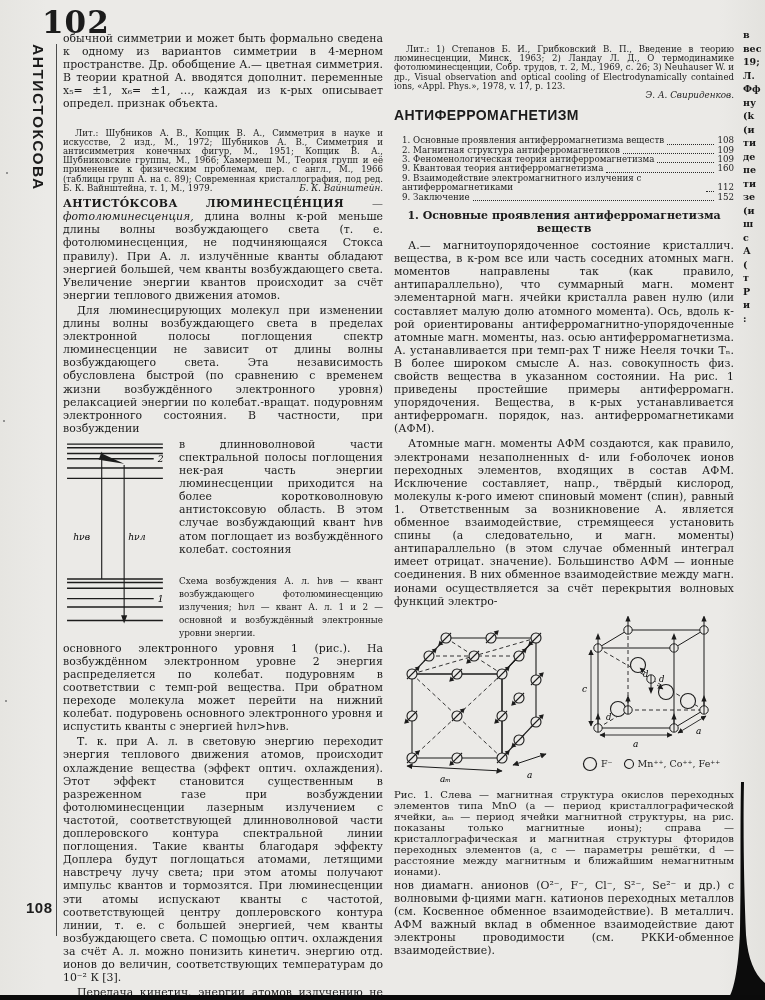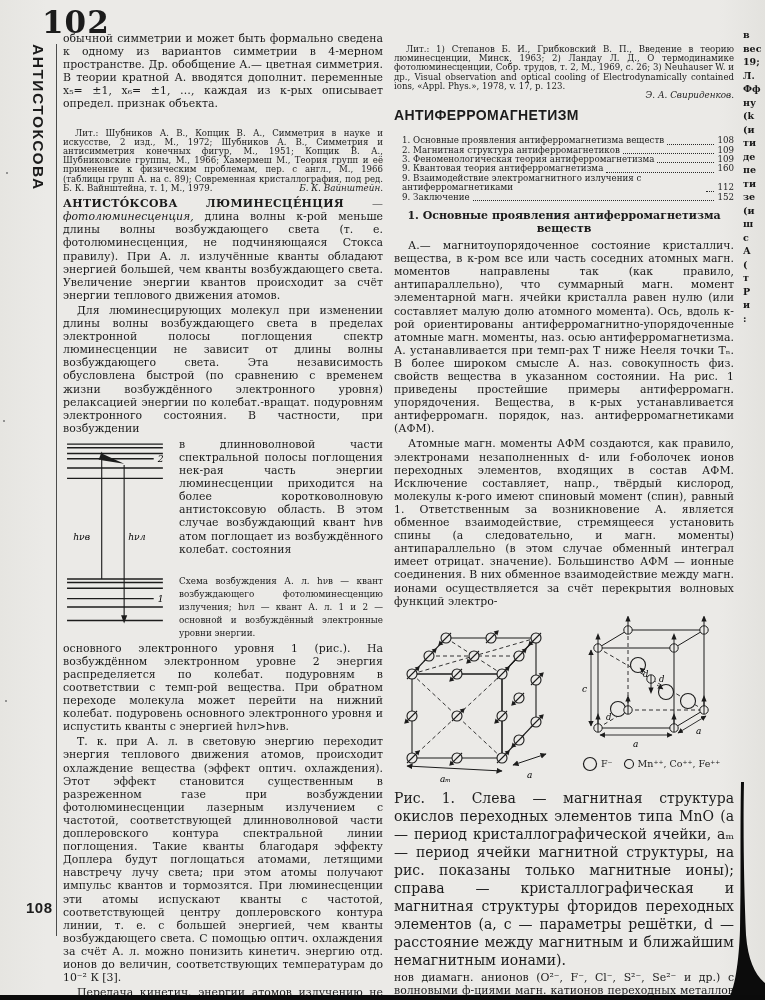--- a/index.html
+++ b/index.html
@@ -36,21 +36,21 @@
   .toc-dots { flex:1 1 10px; border-bottom:1.6px dotted #2a2a2a; margin:0 3px 1px 3px; min-width:8px; }
   .toc-page { }
   .sec-heading { font-weight:bold; font-size:11px; line-height:13px; text-align:center; margin:7px 6px 4px; }
   .wrapblock { margin-top:3px; min-height:200px; }
   .ediag { float:left; width:104px; height:197px; margin:2px 10px 0 2px; }
   .dcaption { font-size:8.8px; line-height:13px; text-align:justify; margin-top:19px; }
   .figure-row { display:flex; gap:4px; margin-top:8px; align-items:flex-start; }
   .fl-col { display:flex; flex-direction:column; align-items:flex-start; }
   .legend-row { display:flex; align-items:center; gap:10px; margin:4px 0 0 12px; font-size:9.5px; }
   .legend-entry { display:flex; align-items:center; gap:3px; }
-  .figcap { font-size:14px; line-height:18px; text-align:justify; margin-top:6px; }
+  .figcap { font-size:10px; line-height:11px; text-align:justify; margin-top:6px; }
   .edge-strip {
     position:absolute; left:743px; top:28px; width:22px; height:310px; overflow:hidden;
     font:bold 9.5px "DejaVu Serif", serif; line-height:13.5px; white-space:pre-line; color:#161616;
   }
   .bottom-strip { position:absolute; left:0; bottom:0; width:765px; height:5px; background:#0b0b0b; }
   .gutter { position:absolute; left:715px; top:770px; width:50px; height:230px; }
   .speck { position:absolute; width:2px; height:2px; background:#777; border-radius:50%; }
   svg text { font-family:"DejaVu Serif", serif; }
   .svg-ital { font-style:italic; }
 </style>

